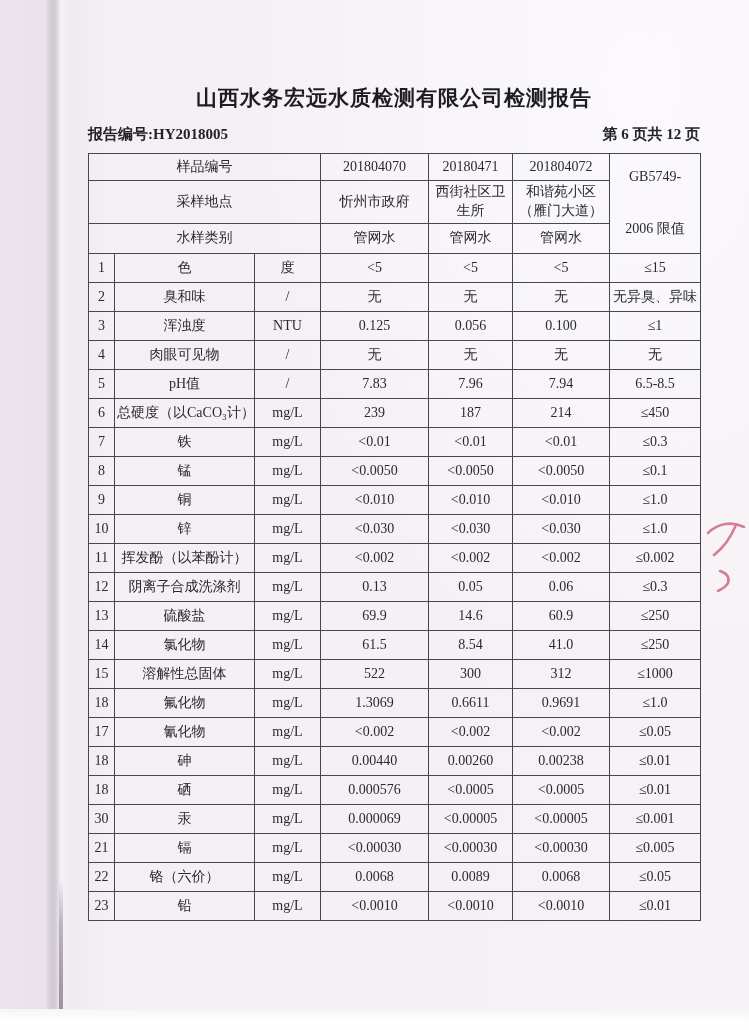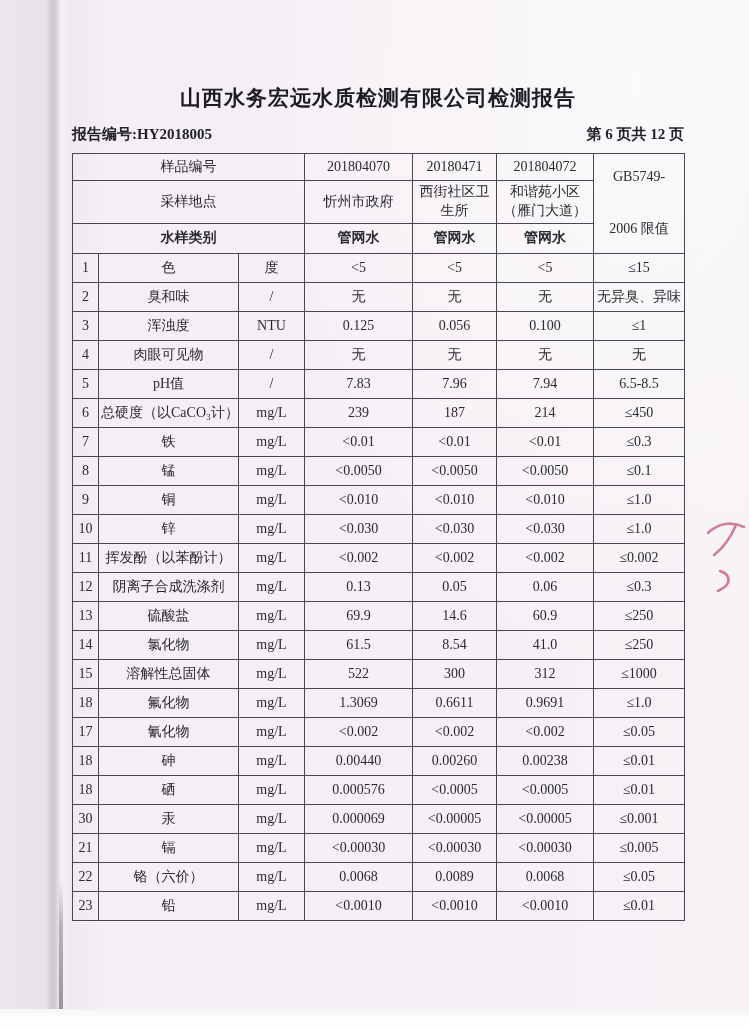--- a/index.html
+++ b/index.html
@@ -22,41 +22,41 @@
     position:absolute;left:0;top:1009px;width:749px;height:21px;
     background:linear-gradient(180deg,#f7f4f7 0%,#fdfdfd 45%,#ffffff 100%);
   }
   .edge-dark{
     position:absolute;left:59px;top:880px;width:4px;height:130px;
     background:linear-gradient(180deg, rgba(100,90,105,0) 0%, rgba(100,90,105,0.40) 35%, rgba(80,70,85,0.55) 100%);
     filter:blur(0.6px);
   }
   .redmark{position:absolute;left:702px;top:515px;}
 
-  .content{position:absolute;left:72px;top:0;width:612px;}
+  .content{position:absolute;left:88px;top:0;width:612px;}
   .title{
     margin:84px 0 0 0;text-align:center;
     font-family:"Liberation Sans","DejaVu Sans",sans-serif;
     font-size:21px;font-weight:bold;letter-spacing:1px;color:#1c1c22;
   }
   .meta-line{
     margin-top:13px;display:flex;justify-content:space-between;align-items:baseline;
     font-size:15px;font-weight:bold;color:#222228;gap:48px;
   }
   table.report{
     margin-top:9px;width:612px;border-collapse:collapse;table-layout:fixed;
   }
   table.report td{
     border:1px solid #47474d;text-align:center;vertical-align:middle;
     font-size:14px;line-height:1.35;padding:0 2px;height:28px;
     white-space:nowrap;color:#2a2a2e;
   }
   tr.row-a td{height:26px;}
   tr.row-b td{height:42px;white-space:normal;}
-  tr.row-c td{height:29px;font-weight:bold;}
+  tr.row-c td{height:29px;}
   td.name-cell{text-align:left;padding-left:7px;}
   td.limit-head{font-size:15px;white-space:normal;}
   td.limit-head .l2{margin-top:33px;}
 </style>
 </head>
 <body>
 
 <div class="page">
   <div class="edge-dark"></div>
   <div class="scanner-strip"></div>

